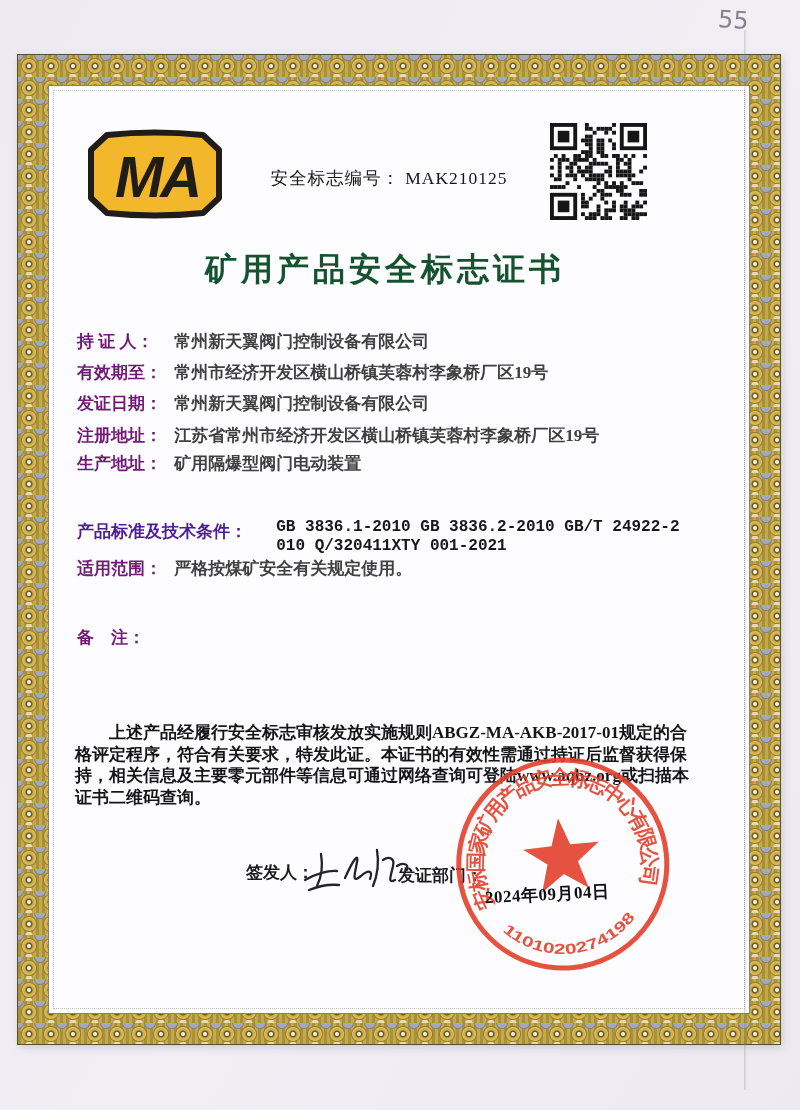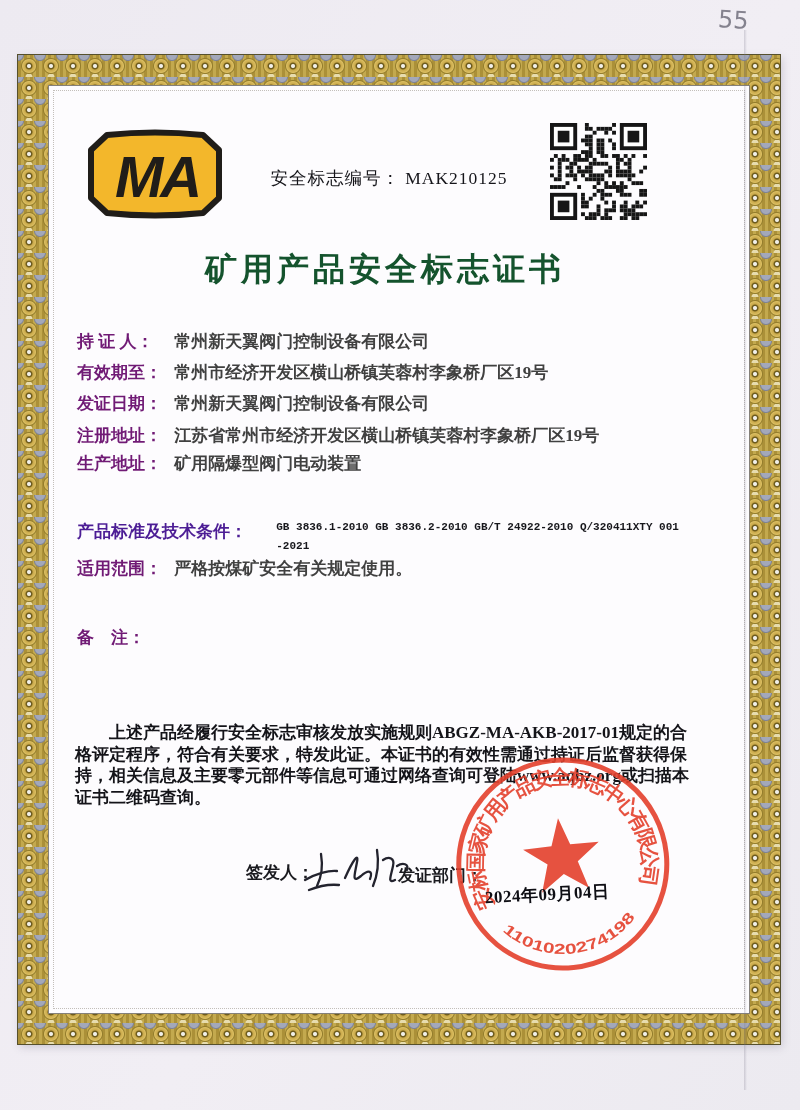--- a/index.html
+++ b/index.html
@@ -47,21 +47,21 @@
     position:absolute;left:60px;top:162px;width:552px;text-align:center;
     font-size:32px;font-weight:900;letter-spacing:4px;color:#14532d;
   }
   
   .row{position:absolute;left:28px;font-size:17px;white-space:nowrap;}
   .lbl{display:inline-block;width:93px;font-weight:700;white-space:pre;color:#701a75;}
   .val{font-weight:700;color:#404040;}
   .lbl-wide{display:inline-block;width:195px;font-weight:700;vertical-align:top;color:#4c1d95;}
   .val-std{
     display:inline-block;width:408px;font-family:"Liberation Mono",monospace;
-    font-size:11px;line-height:19px;font-weight:700;word-break:break-all;white-space:normal;
+    font-size:16px;line-height:19px;font-weight:700;word-break:break-all;white-space:normal;
     vertical-align:top;margin-top:-2px;color:#17171c;
   }
   .val-mono{font-family:"Liberation Mono",monospace;font-size:15.5px;font-weight:700;}
   .lbl2{position:absolute;left:321px;font-weight:700;}
   .val2{position:absolute;left:412px;font-weight:700;}
   
   .para{
     position:absolute;left:26px;top:636px;width:622px;font-size:17px;line-height:21.5px;
     font-weight:700;text-indent:34px;color:#141419;text-align:left;
   }

